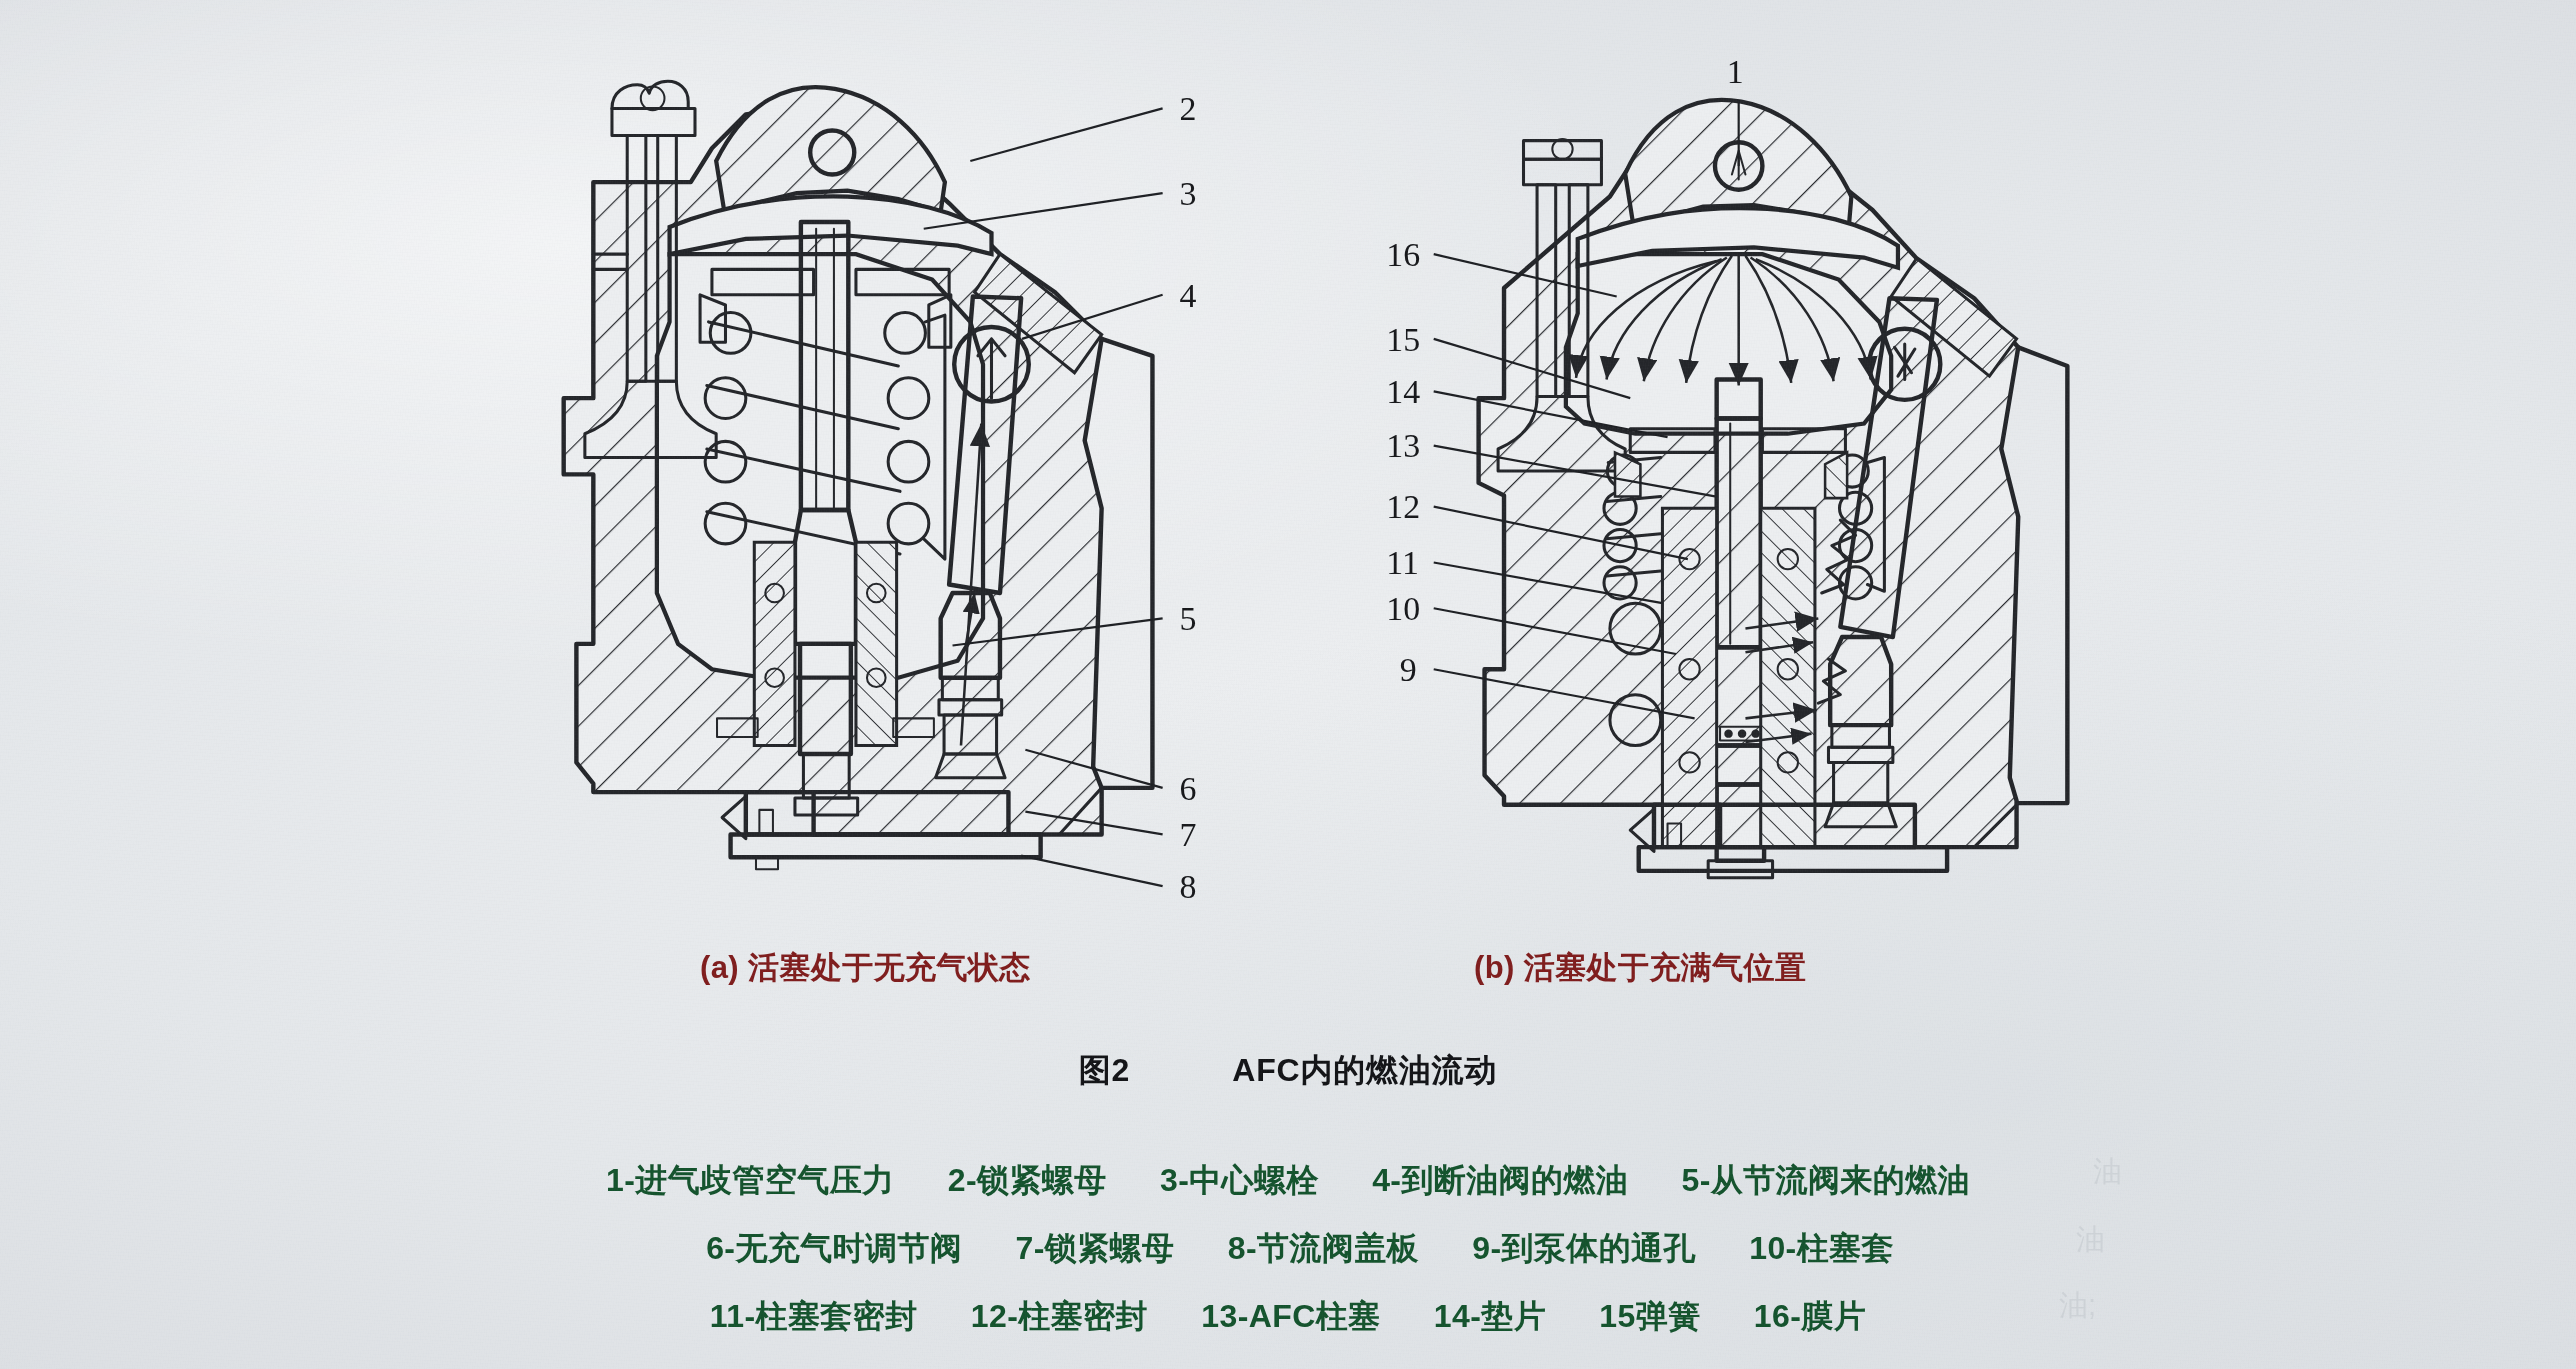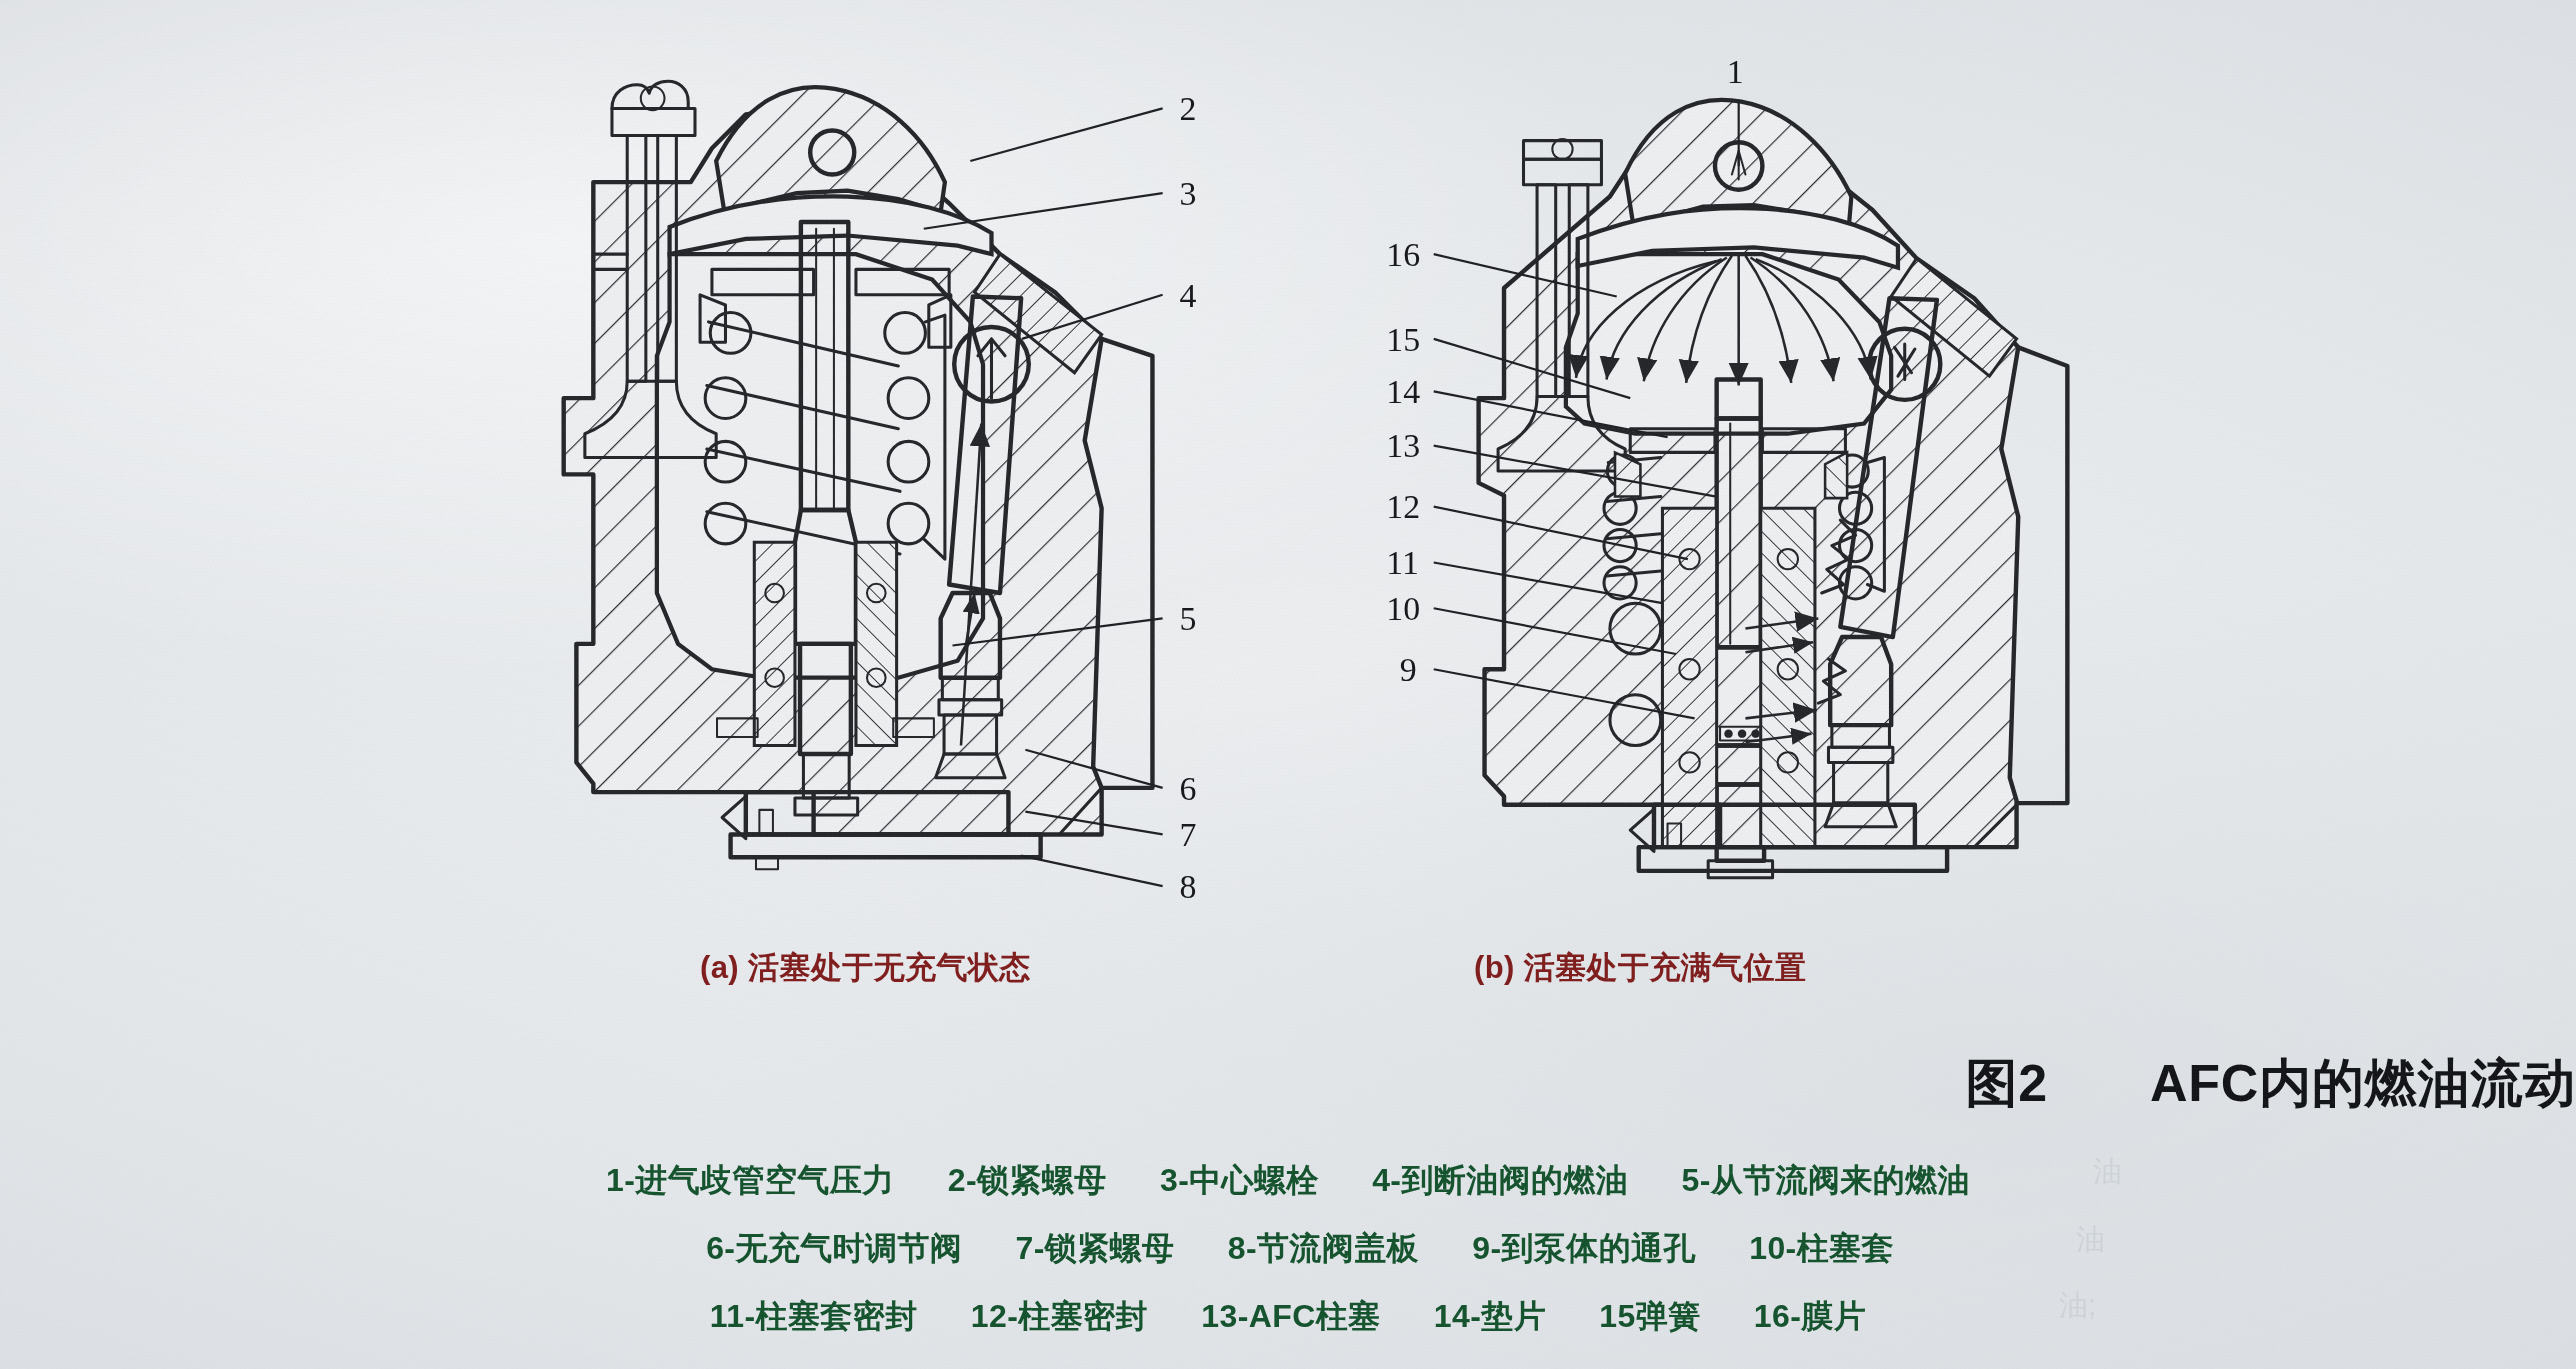--- a/index.html
+++ b/index.html
@@ -53,23 +53,23 @@
   }
 
   .caption{
     position:absolute;
     font-family:"Liberation Sans","DejaVu Sans",sans-serif;
     font-size:31px;color:#7f1d1d;white-space:nowrap;font-weight:700;
     letter-spacing:0.4px;
   }
   #fig-title{
     position:absolute;left:0;right:0;top:1049px;
-    text-align:right;
+    text-align:center;
     font-family:"Liberation Sans","DejaVu Sans",sans-serif;
-    font-size:52px;font-weight:700;color:#131417;letter-spacing:0.8px;
+    font-size:32px;font-weight:700;color:#131417;letter-spacing:0.8px;
   }
   #fig-title .gap{display:inline-block;width:102px;}
   .legend-row{
     position:absolute;left:0;right:0;
     text-align:center;
     font-family:"Liberation Sans","DejaVu Sans",sans-serif;
     font-size:32px;font-weight:700;color:#14532d;letter-spacing:0.4px;
     white-space:nowrap;
   }
   .legend-row .it{display:inline-block;margin:0 22px;}

